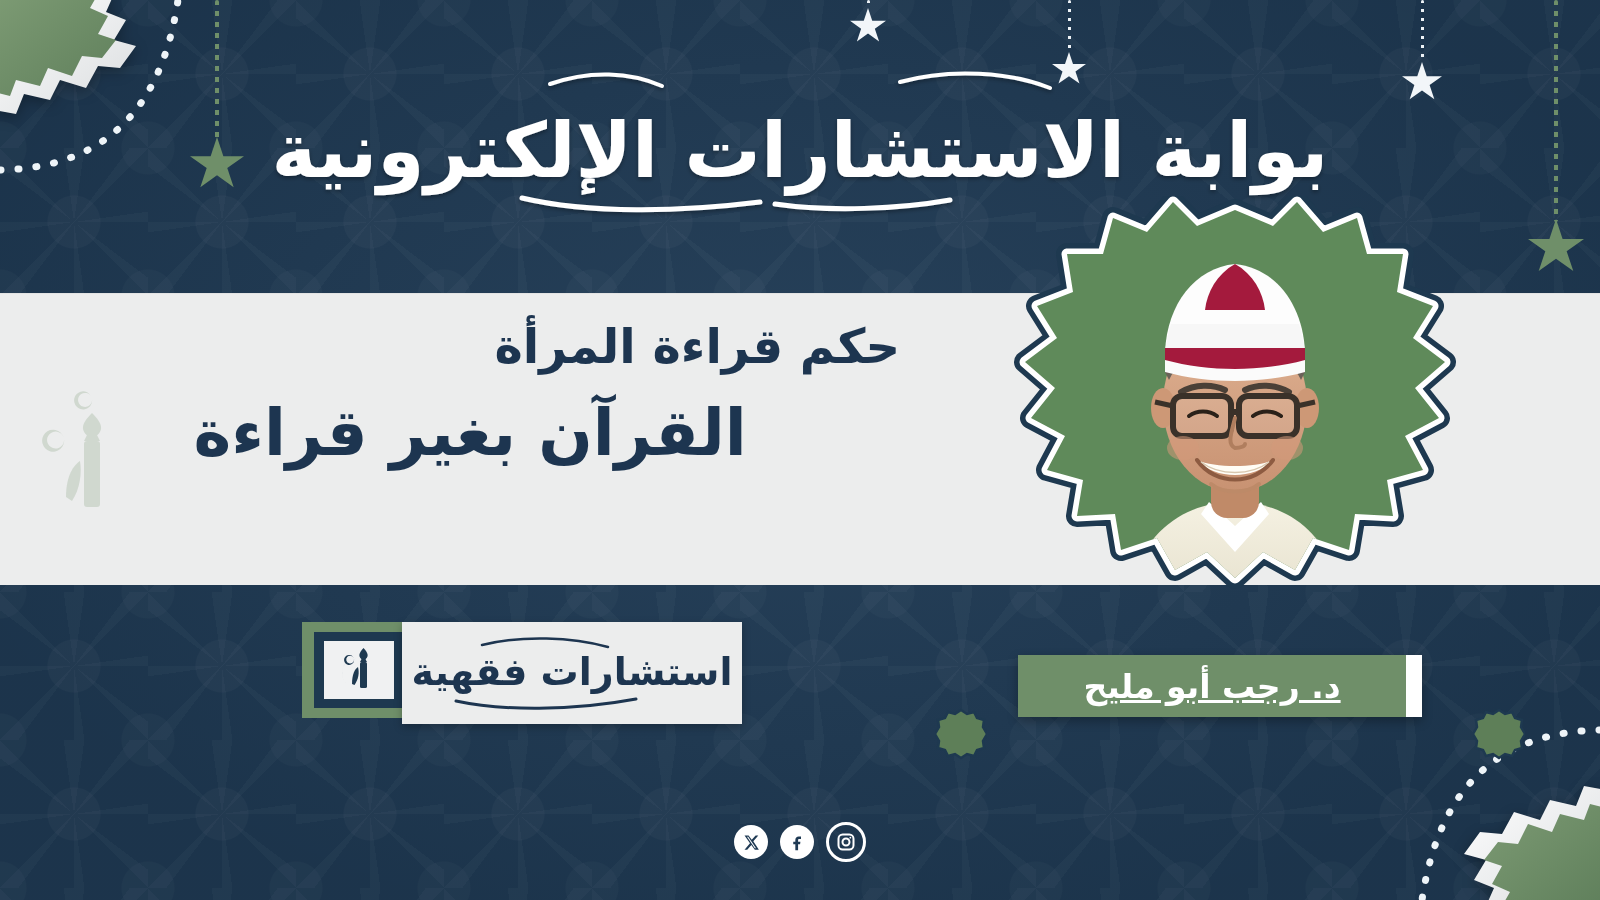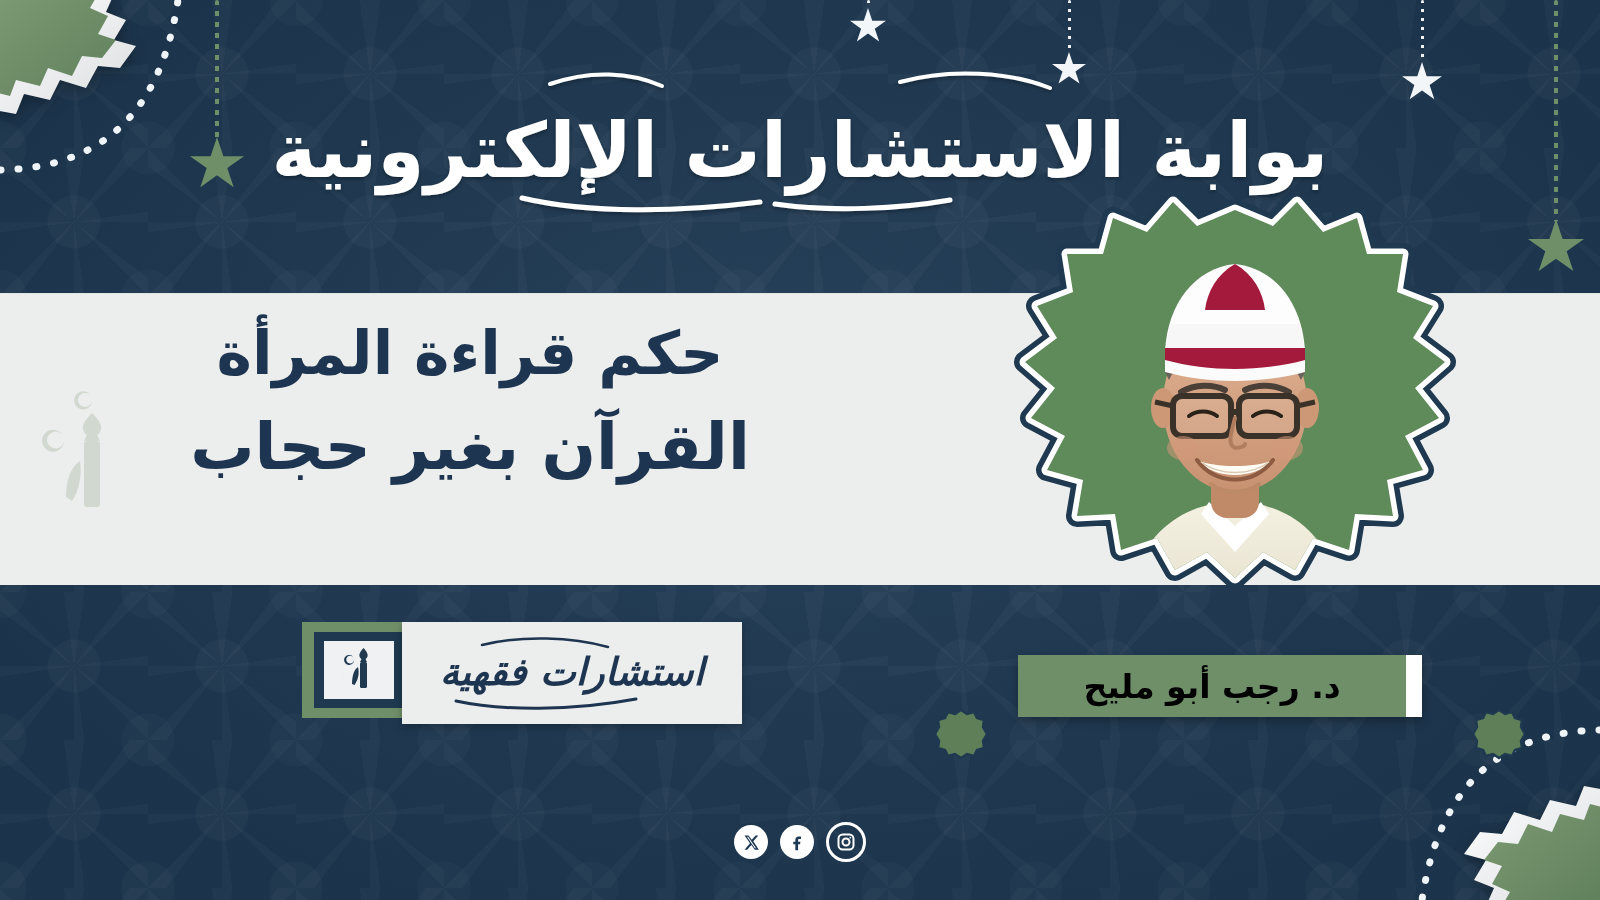--- a/index.html
+++ b/index.html
@@ -78,35 +78,35 @@
   .title-line{
     color:#1d3550;font-weight:bold;line-height:1.22;
     font-family:"DejaVu Sans","Liberation Sans",sans-serif;
     letter-spacing:0px;
   }
 
   
   .rosette-wrap{position:absolute;}
 
   
-  .cat-badge{position:absolute;display:flex;align-items:stretch;font-style:italic;}
+  .cat-badge{position:absolute;display:flex;align-items:stretch;}
   .cat-green{background:#6f8f69;position:absolute;}
   .cat-iconbox{position:absolute;background:#1e3950;display:flex;align-items:center;justify-content:center;}
   .cat-iconinner{background:#f0f1f2;display:flex;align-items:center;justify-content:center;}
   .cat-plate{
     position:absolute;background:#eceded;display:flex;align-items:center;justify-content:center;
     box-shadow:0 3px 8px rgba(0,0,0,.25);
   }
 
   
   .nameplate{position:absolute;display:flex;align-items:center;box-shadow:0 4px 10px rgba(0,0,0,.3);}
   .nameplate .tab{background:#ffffff;height:100%;}
   .nameplate .np-body{
     background:#6f8f69;height:100%;flex:1;display:flex;align-items:center;justify-content:center;
-    color:#000000;font-weight:bold;direction:rtl;
+    color:#ffffff;font-weight:bold;direction:rtl;text-decoration:underline;
   }
 
   
   .footer{position:absolute;display:flex;align-items:center;gap:26px;}
   .social{display:flex;align-items:center;gap:12px;}
   .soc{width:34px;height:34px;border-radius:50%;display:flex;align-items:center;justify-content:center;}
   .soc.fill{background:#ffffff;color:#1f3a54;}
   .soc.ring{border:3px solid #ffffff;color:#ffffff;background:transparent;}
   .url{color:#ffffff;font-size:29px;letter-spacing:2.4px;font-family:"DejaVu Sans","Liberation Sans",sans-serif;}
 
@@ -218,22 +218,22 @@
         <rect x="62" y="52" width="16" height="66" rx="3"></rect>
         <path d="M70,24 C80,34 84,42 70,50 C56,42 60,34 70,24 z"></path>
         <path d="M62,52 h16 l-3,-6 h-10 z"></path>
         <path d="M46,38 a11,11 0 1 1 -0.5,-2 a8.5,8.5 0 1 0 0.5,2 z" transform="translate(-4,12)"></path>
         <path d="M72,14 a9,9 0 1 1 -0.4,-1.6 a7,7 0 1 0 0.4,1.6 z" transform="translate(-2,-4)"></path>
         <path d="M44,108 C44,86 52,76 58,72 C60,84 58,100 50,112 z"></path>
       </g>
     </svg>
 
     <div class="title-wrap" style="left:40px;width:860px;top:24px;">
-      <div class="title-line" style="font-size:60px;">حكم قراءة المرأة</div>
-      <div class="title-line" style="font-size:64px;margin-top:18px;">القرآن بغير حجاب</div>
+      <div class="title-line" style="font-size:48px;text-align:right;">حكم قراءة المرأة</div>
+      <div class="title-line" style="font-size:64px;margin-top:18px;">القرآن بغير قراءة</div>
     </div>
 
     <svg style="position:absolute;left:935px;top:415px;width:52px;height:52px;" viewBox="0 0 52 52">
       <path d="M26,2 L32,6 L39,4 L42,10 L49,12 L48,19 L52,26 L48,33 L49,40 L42,42 L39,48 L32,46 L26,50
                L20,46 L13,48 L10,42 L3,40 L4,33 L0,26 L4,19 L3,12 L10,10 L13,4 L20,6 Z" fill="#5e7f58" stroke="#1e3950" stroke-width="2.5"></path>
     </svg>
     <svg style="position:absolute;left:1473px;top:415px;width:52px;height:52px;" viewBox="0 0 52 52">
       <path d="M26,2 L32,6 L39,4 L42,10 L49,12 L48,19 L52,26 L48,33 L49,40 L42,42 L39,48 L32,46 L26,50
                L20,46 L13,48 L10,42 L3,40 L4,33 L0,26 L4,19 L3,12 L10,10 L13,4 L20,6 Z" fill="#5e7f58" stroke="#1e3950" stroke-width="2.5"></path>
     </svg>

